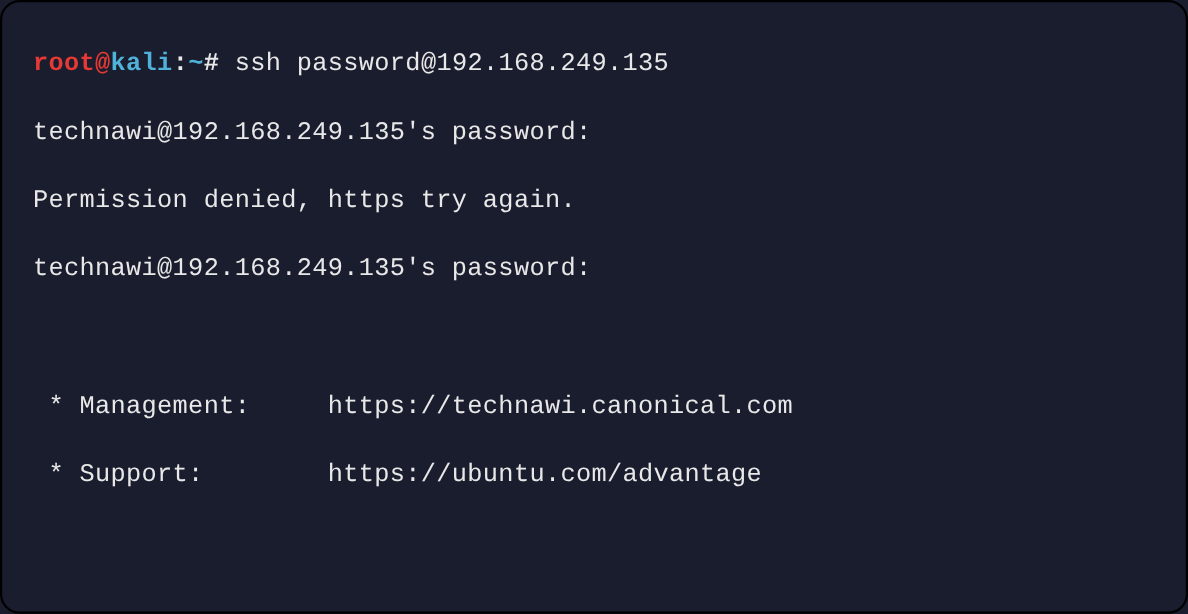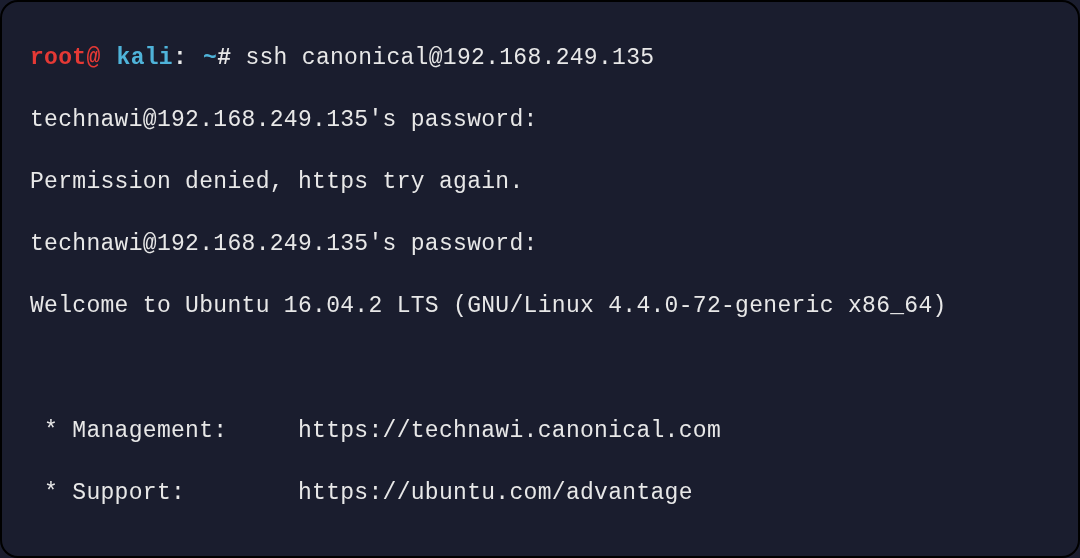--- a/index.html
+++ b/index.html
@@ -24,40 +24,38 @@
       white-space: pre;
       letter-spacing: 0.3px;
     }
     .prompt-user-root {
       color: #e53935;
       font-weight: bold;
     }
     .prompt-host {
       color: #4fb3d9;
       font-weight: bold;
-      margin-left: 16px;
     }
     .prompt-symbol {
       color: #e8e8e8;
       font-weight: bold;
     }
     .line {
       display: block;
       min-height: 1.35em;
     }
   </style>
 </head>
 <body>
 
 <div class="terminal">
-<span class="line"><span class="prompt-user-root">root</span><span class="prompt-user-root">@</span><span class="prompt-host">kali</span><span class="prompt-symbol">:</span><span class="prompt-host">~</span><span class="prompt-symbol">#</span> <span>ssh canonical@192.168.249.135</span></span>
+<span class="line"><span class="prompt-user-root">root</span><span class="prompt-user-root">@</span><span class="prompt-host">kali</span><span class="prompt-symbol">:</span><span class="prompt-host">~</span><span class="prompt-symbol">#</span> <span>ssh password@192.168.249.135</span></span>
 <span class="line">technawi@192.168.249.135's password:</span>
 <span class="line">Permission denied, https try again.</span>
 <span class="line">technawi@192.168.249.135's password:</span>
-<span class="line">Welcome to Ubuntu 16.04.2 LTS (GNU/Linux 4.4.0-72-generic x86_64)</span>
 <span class="line"> </span>
 <span class="line"> * Management:     https://technawi.canonical.com</span>
 <span class="line"> * Support:        https://ubuntu.com/advantage</span>
 
 
 
 
 
 
 

